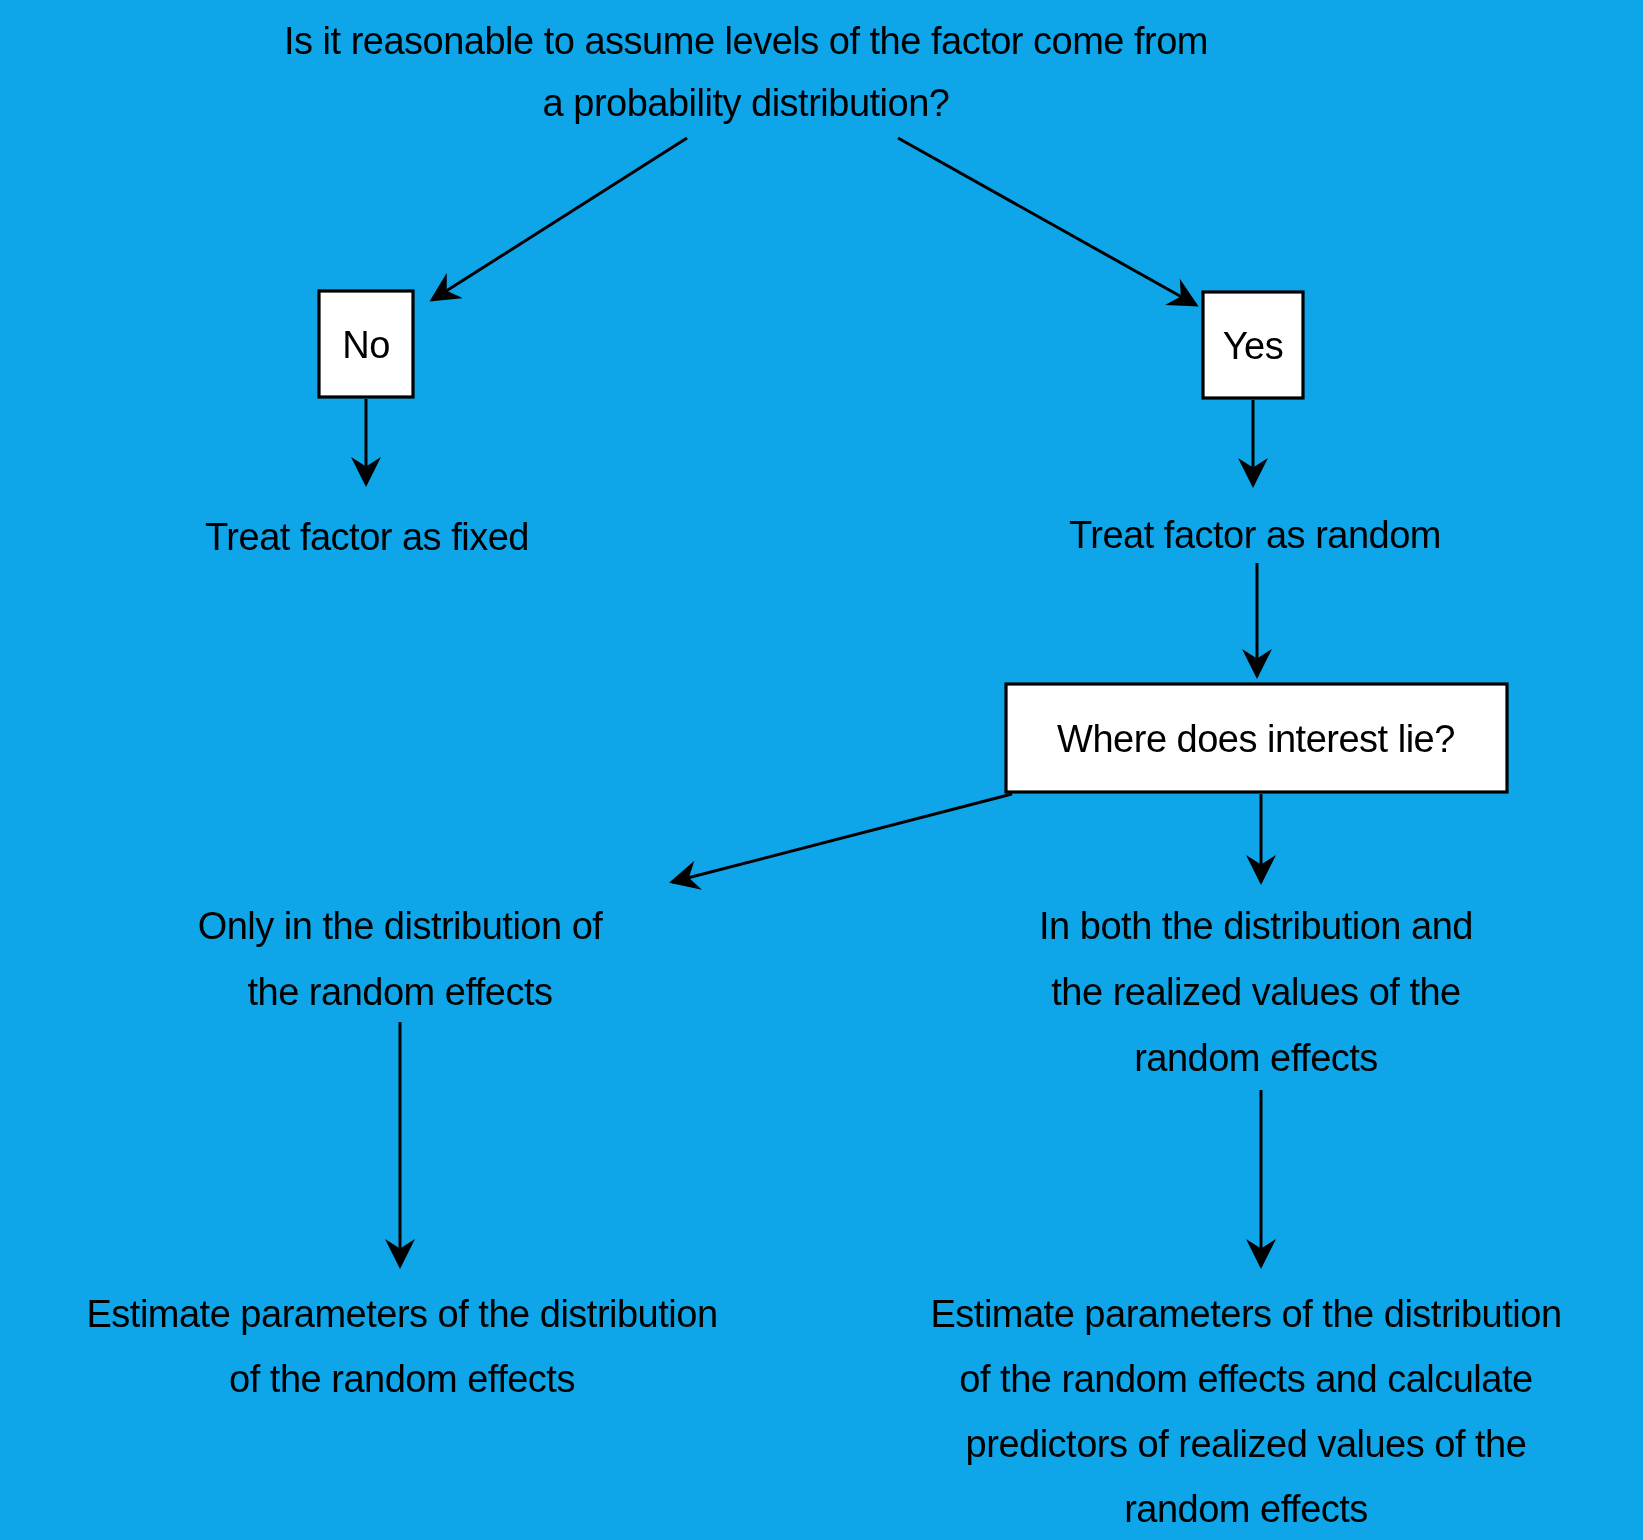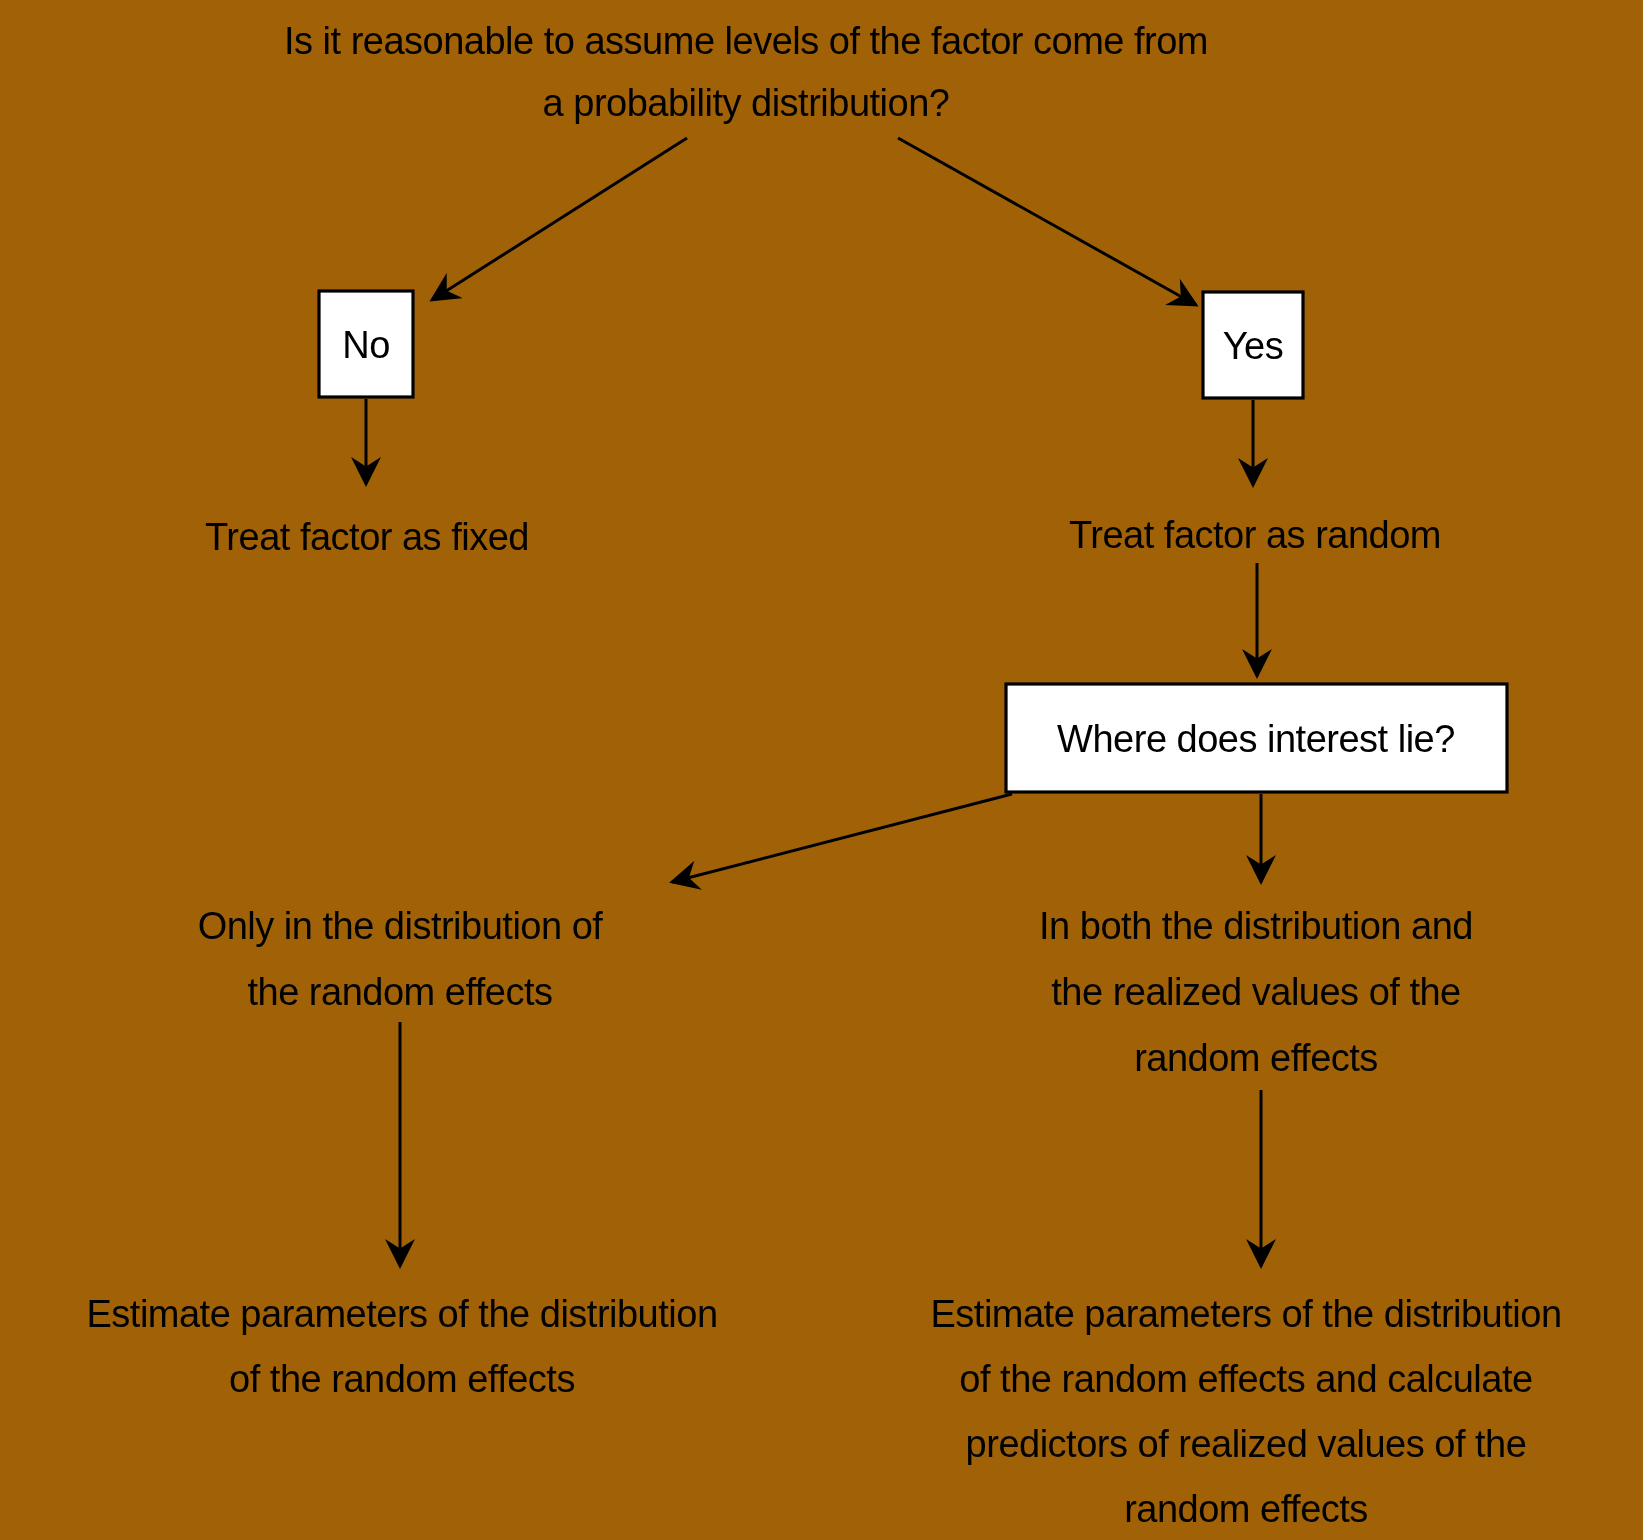--- a/index.html
+++ b/index.html
@@ -4,21 +4,21 @@
 <style>
   html, body {
     margin: 0;
     padding: 0;
     background: #ffffff;
   }
   #stage {
     position: relative;
     width: 1643px;
     height: 1540px;
-    background: #a16207;
+    background: #0ea5e9;
     overflow: hidden;
   }
   svg text {
     font-family: "Liberation Sans", "DejaVu Sans", sans-serif;
     font-size: 38px;
     font-weight: 400;
     fill: #000000;
     text-anchor: middle;
     dominant-baseline: central;
     letter-spacing: -0.5px;

